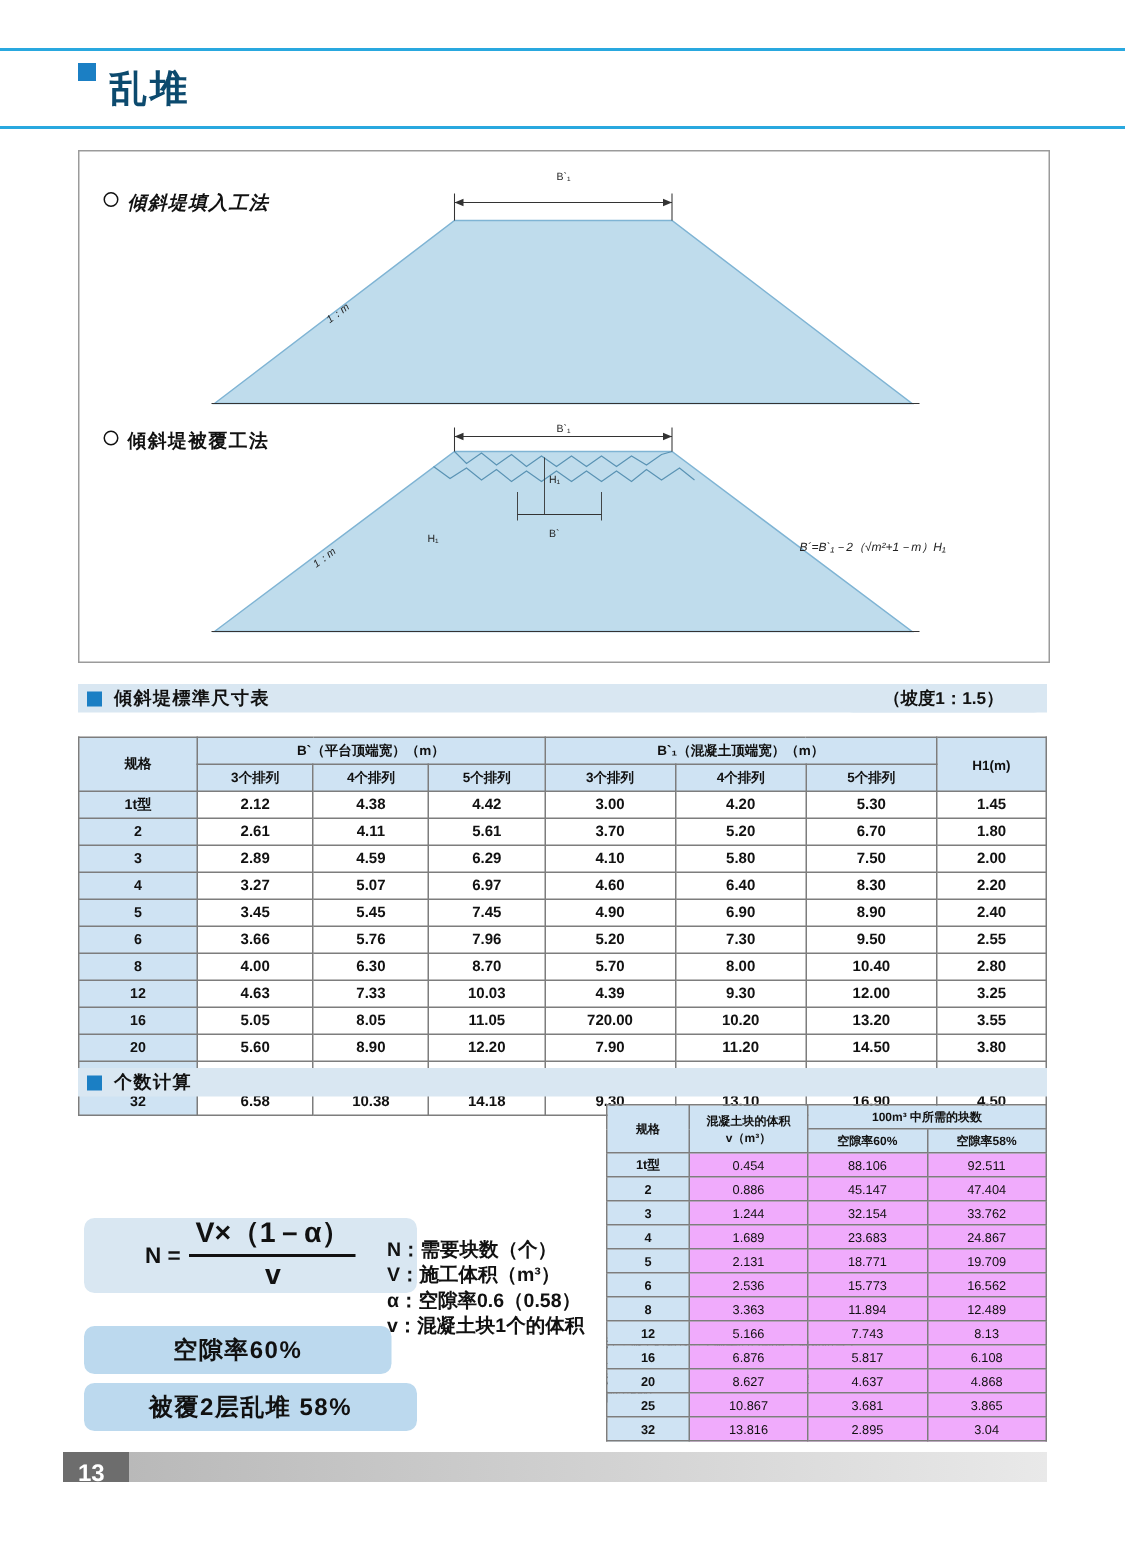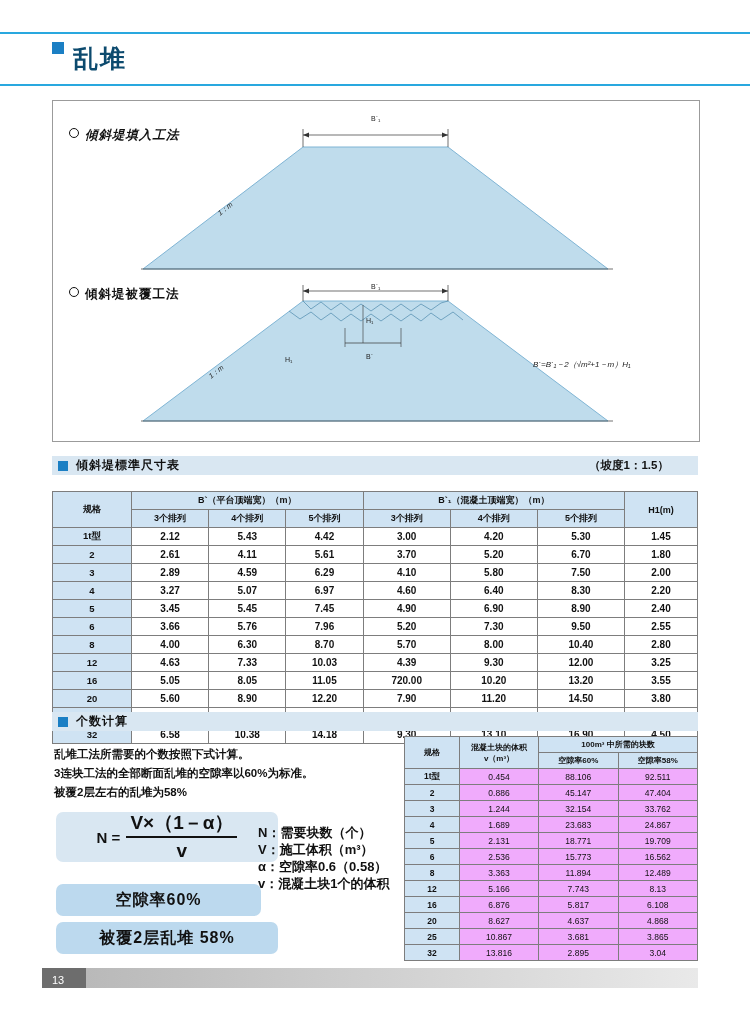--- a/index.html
+++ b/index.html
@@ -78,21 +78,21 @@
   .note{position:absolute;left:404px;top:890px;width:175px;font-size:8px;line-height:12px;color:#111;}
 
   
   .t2{position:absolute;left:404px;top:736px;width:294px;font-size:8.5px;}
   .t2 th,.t2 td{border:1px solid #7d7d7d;text-align:center;padding:0;height:15px;}
   .t2 thead th{background:#cfe3f3;font-weight:bold;font-size:8px;}
   .t2 tbody td{background:#f0abfc;font-size:8.5px;}
   .t2 tbody td.first{background:#cfe3f3;font-weight:bold;}
 
   
-  .foot-num{position:absolute;left:52px;top:974px;font-size:11px;font-weight:normal;color:#fff;z-index:3;}
+  .foot-num{position:absolute;left:52px;top:974px;font-size:16px;font-weight:bold;color:#fff;z-index:3;}
   .foot-dark{position:absolute;left:42px;top:968px;width:44px;height:20px;background:#6d6d6d;}
   .foot-grad{position:absolute;left:86px;top:968px;width:612px;height:20px;
     background:linear-gradient(to right,#b9b9b9,#e9e9e9);}
 </style>
 </head>
 <body>
 
 <div class="page">
 
   <div class="top-rule"></div>
@@ -167,21 +167,21 @@
         <th>5个排列</th>
         <th>3个排列</th>
         <th>4个排列</th>
         <th>5个排列</th>
       </tr>
     </thead>
     <tbody id="t1body">
         <tr>
           <td class="first">1t型</td>
           <td>2.12</td>
-          <td>5.43</td>
+          <td>4.38</td>
           <td>4.42</td>
           <td>3.00</td>
           <td>4.20</td>
           <td>5.30</td>
           <td>1.45</td>
         </tr>
         <tr>
           <td class="first">2</td>
           <td>2.61</td>
           <td>4.11</td>
@@ -292,23 +292,20 @@
           <td>4.50</td>
         </tr>
       </tbody>
   </table>
 
   <div class="secbar" style="left:52px;top:712px;width:646px;">
     <span class="sq"></span>
     <span class="txt">个数计算</span>
   </div>
 
-  <div class="calc-text" style="white-space:pre-line;">乱堆工法所需要的个数按照下式计算。
-3连块工法的全部断面乱堆的空隙率以60%为标准。
-被覆2层左右的乱堆为58%</div>
 
   <div class="formula-box">
     <span class="formula-left">N =</span>
     <span class="frac">
       <span class="num">V×（1－α）</span>
       <span class="bar"></span>
       <span class="num">v</span>
     </span>
   </div>
 

